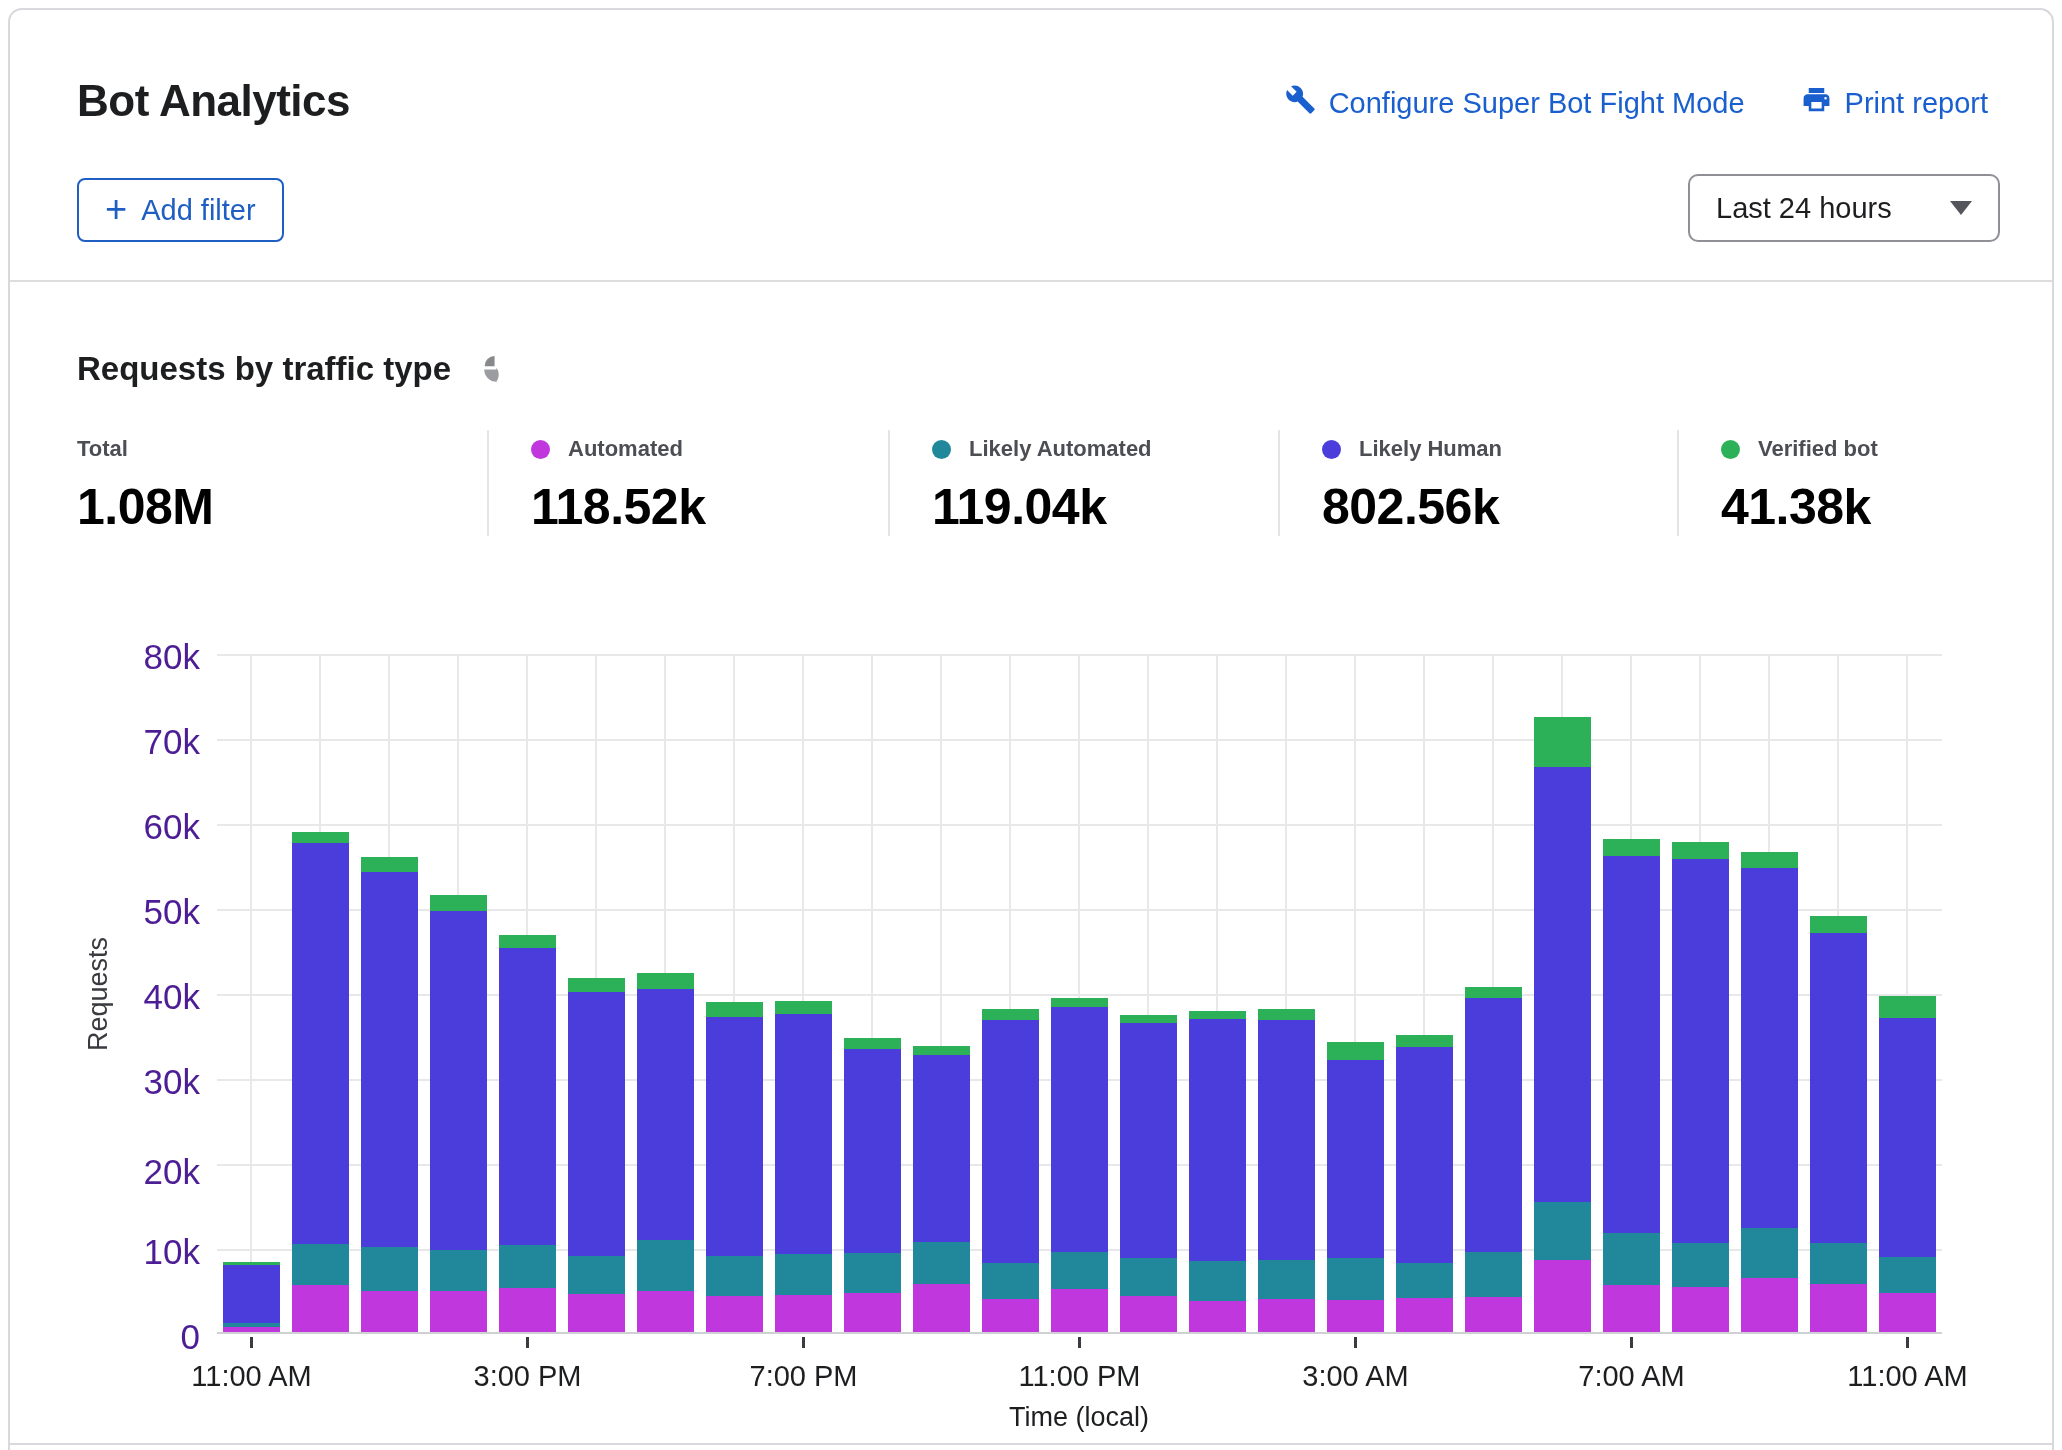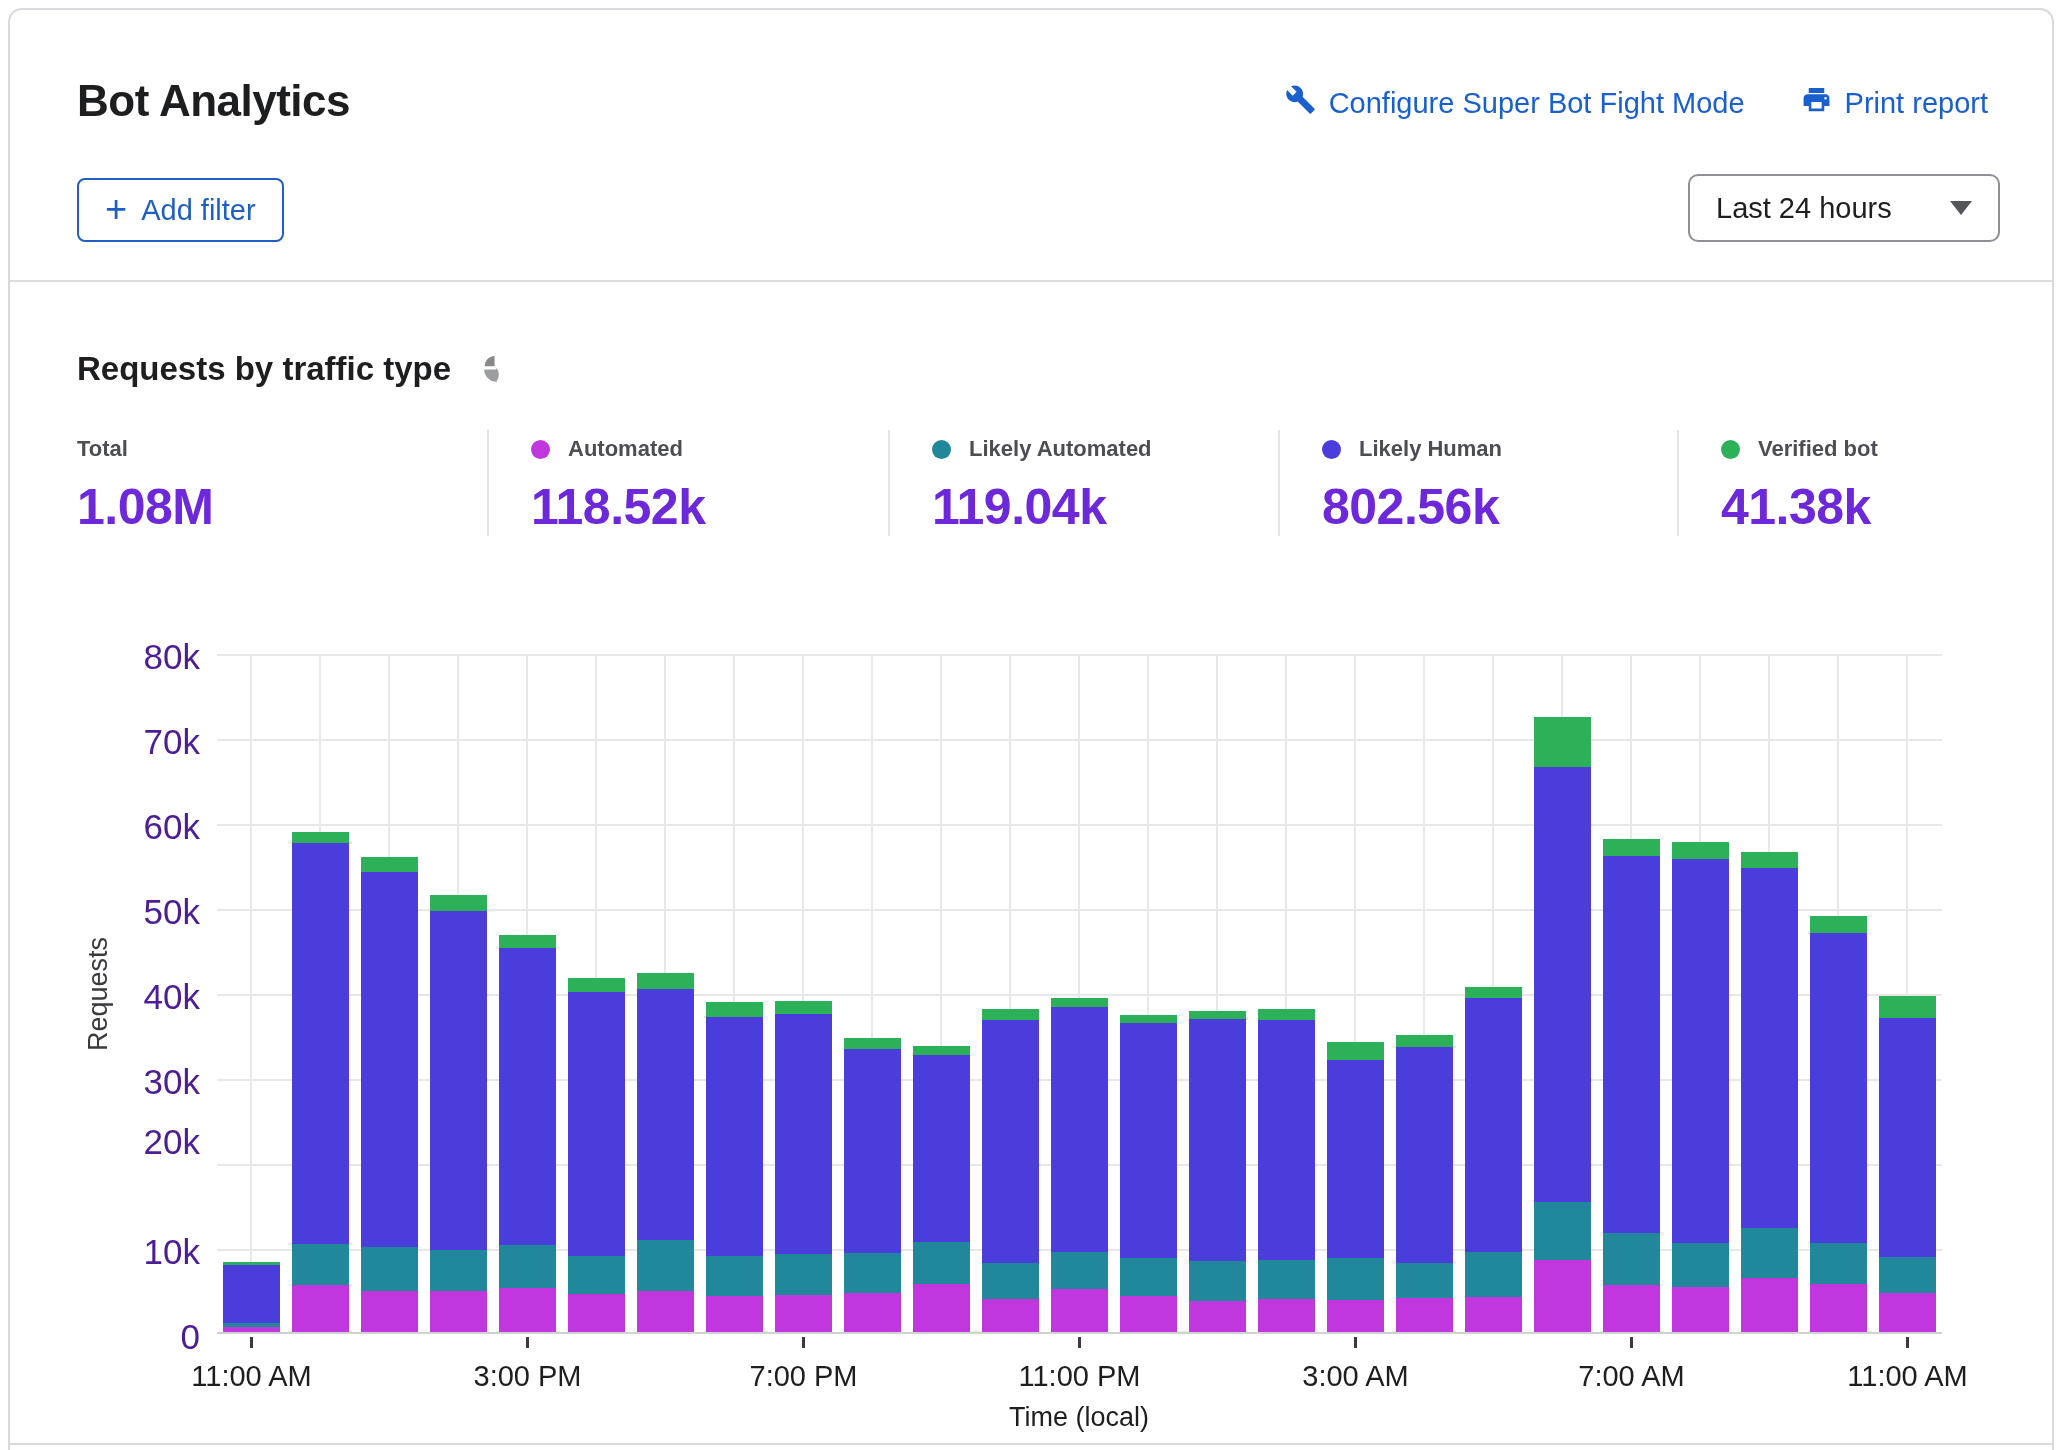--- a/index.html
+++ b/index.html
@@ -26,21 +26,21 @@
   
   .section-title-row { position:absolute; left:67px; top:340px; display:flex; align-items:center; gap:30px; }
   .section-title { font-size:33px; font-weight:700; color:#1d1e20; }
   .pie-icon svg { width:31px; height:31px; display:block; }
   .stats-row { position:absolute; left:67px; top:420px; width:1944px; display:flex; }
   .stat { padding-top:6px; }
   .stat + .stat { border-left:2px solid #e4e4e7; padding-left:42px; }
   .stat-0 { width:369px; } .stat-1 { width:401px;margin-left:41px; } .stat-2 { width:390px; } .stat-3 { width:399px; } .stat-4 { flex:1; }
   .stat-label { display:flex; align-items:center; gap:18px; font-size:22px; color:#4c4e53;font-weight:bold; }
   .dot { width:19px; height:19px; border-radius:50%; background:#999; flex:0 0 auto; }
-  .stat-value { margin-top:16px; font-size:50px; font-weight:700; color:#6d28d9; letter-spacing:-0.5px; }
+  .stat-value { margin-top:16px; font-size:50px; font-weight:700; color:#000000; letter-spacing:-0.5px; }
 
   
   .chart { position:absolute; left:0; top:644px; width:100%; height:790px; }
   .plot { position:absolute; left:207px; top:0; width:1725px; height:680px;
           border-bottom:2px solid #cfd0d4;
           background-image:
             linear-gradient(to right, #e8e8eb 2px, transparent 2px),
             linear-gradient(to bottom, #e8e8eb 2px, transparent 2px);
           background-size:69px 100%, 100% 85px;
           background-position:33px 0, 0 0;
@@ -141,21 +141,21 @@
       </div>
       <div class="stat-value">41.38k</div>
     </div>
   </div>
 
   <div class="chart">
     <div class="y-axis-title">Requests</div>
     <div class="y-axis-labels">
         <div class="y-label" style="top: 663px;">0</div>
         <div class="y-label" style="top: 578px;">10k</div>
-        <div class="y-label" style="top: 468px;">20k</div>
+        <div class="y-label" style="top: 498px;">20k</div>
         <div class="y-label" style="top: 408px;">30k</div>
         <div class="y-label" style="top: 323px;">40k</div>
         <div class="y-label" style="top: 238px;">50k</div>
         <div class="y-label" style="top: 153px;">60k</div>
         <div class="y-label" style="top: 68px;">70k</div>
         <div class="y-label" style="top: -17px;">80k</div>
       </div>
     <div class="plot">
         <div class="bar-slot">
           <div class="bar">

